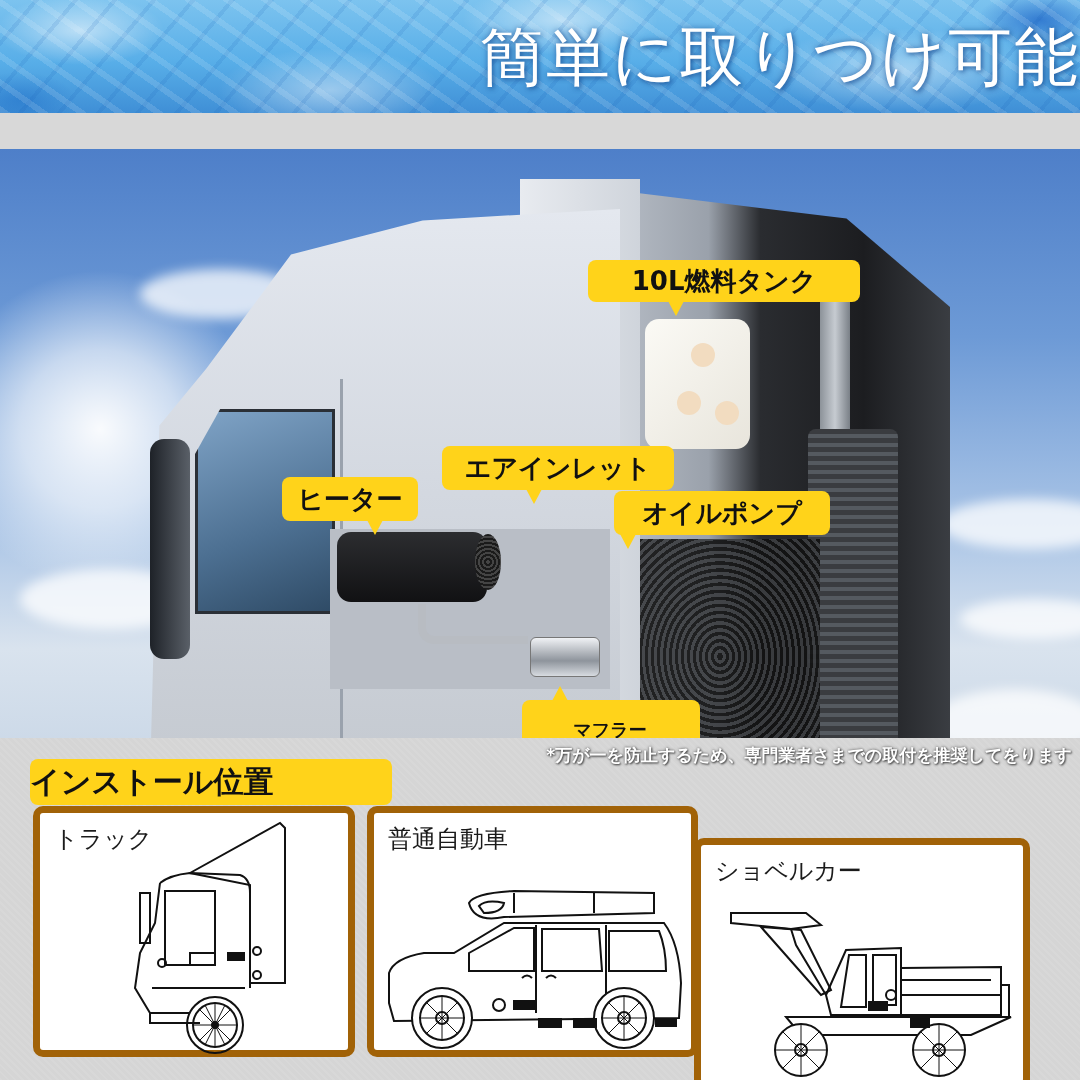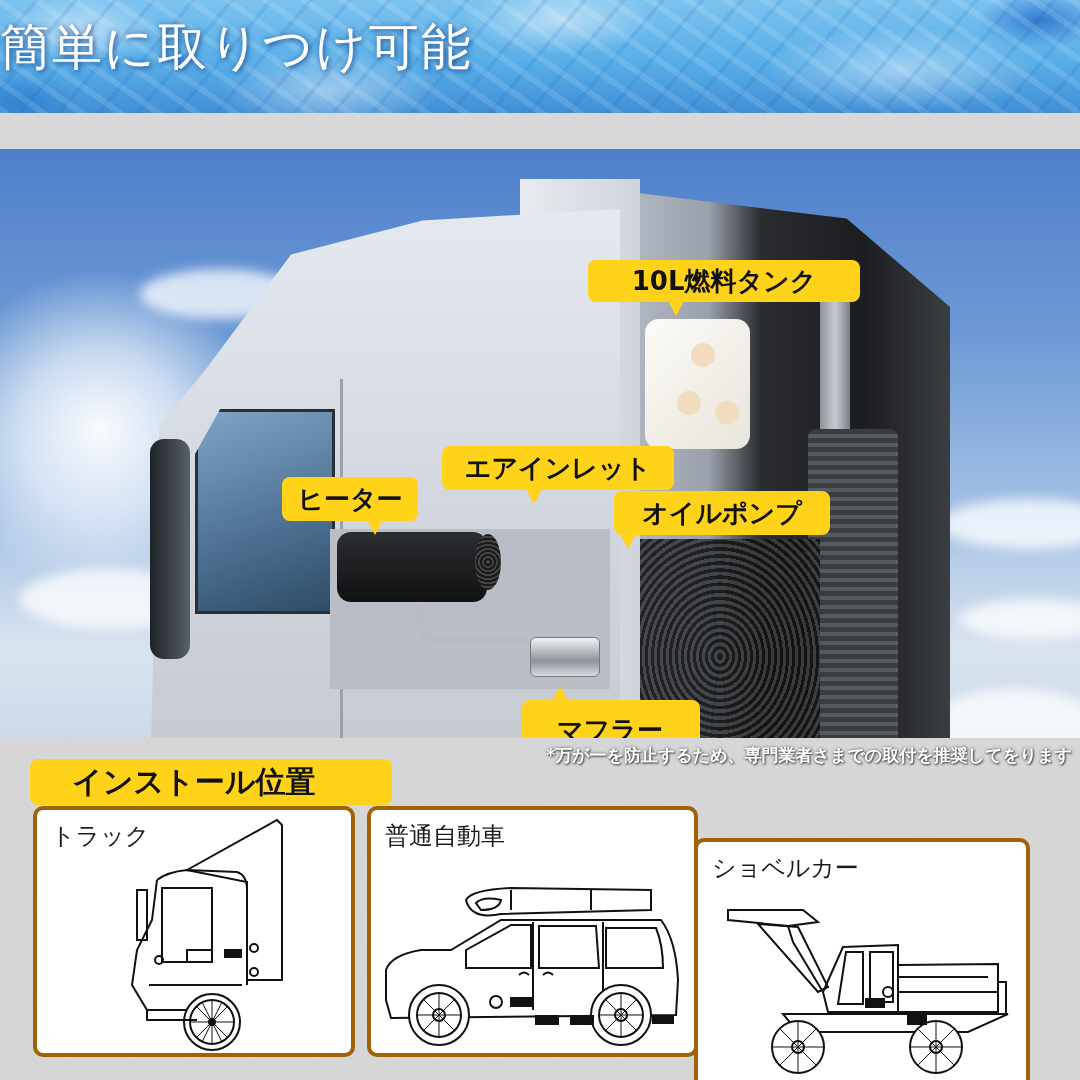--- a/index.html
+++ b/index.html
@@ -17,22 +17,22 @@
       radial-gradient(ellipse 90px 40px at 1040px 20px, rgba(10,80,190,0.6), transparent 70%),
       radial-gradient(ellipse 80px 40px at 20px 100px, rgba(30,110,200,0.5), transparent 70%),
       linear-gradient(180deg, #7cc3ef 0%, #58aee8 55%, #3f8fd6 100%);
   }
   .banner::after {
     content: ""; position: absolute; inset: 0;
     background: repeating-linear-gradient(35deg, rgba(255,255,255,0.12) 0 6px, transparent 6px 22px),
                 repeating-linear-gradient(-50deg, rgba(20,90,180,0.12) 0 4px, transparent 4px 30px);
   }
   .banner-title {
-    position: absolute; left: 0; right: 0; top: 14px; text-align: left; z-index: 2;
-    font-size: 50px; font-weight: normal; letter-spacing: 2px; color: #ffffff;
+    position: absolute; left: 0; right: 0; top: 14px; text-align: right; z-index: 2;
+    font-size: 64px; font-weight: normal; letter-spacing: 2px; color: #ffffff;
     text-shadow: 0 0 6px rgba(20,70,140,0.6), 2px 2px 4px rgba(20,70,140,0.5);
   }
 
   
   .photo {
     position: absolute; left: 0; top: 113px; width: 1080px; height: 625px; overflow: hidden;
     background: linear-gradient(180deg, #4e7fc9 0%, #6d9ad6 30%, #a9c4e6 60%, #d9e3ee 80%, #c8d6e6 100%);
     margin-top: 36px;
   }
   .sun { position: absolute; left: -60px; top: 120px; width: 320px; height: 320px; border-radius: 50%;
@@ -92,24 +92,24 @@
   .note {
     position: absolute; right: 8px; top: 744px; font-size: 17px; color: #ffffff; font-weight: bold;
     text-shadow: 0 0 3px #555, 1px 1px 2px #444;
   }
   .bottom-bg { position: absolute; left: 0; top: 738px; width: 1080px; height: 342px;
                background: #d5d5d5; }
   .bottom-bg::after { content: ""; position: absolute; inset: 0;
                background: repeating-linear-gradient(45deg, rgba(255,255,255,0.08) 0 2px, transparent 2px 5px); }
   .section-label {
     position: absolute; left: 30px; top: 759px; width: 362px; height: 46px; background: #ffd31a; border-radius: 8px;
-    font-size: 30px; font-weight: bold; color: #111; display: flex; align-items: center; padding-left: 42px;
+    font-size: 30px; font-weight: bold; color: #111; display: flex; align-items: center; 
   }
   .card {
-    position: absolute; top: 806px; height: 251px; background: #fff; border: 4px solid #a16207; border-radius: 10px;
+    position: absolute; top: 806px; height: 251px; background: #fff; border: 7px solid #a16207; border-radius: 10px;
   }
   .card-title { position: absolute; left: 14px; top: 10px; font-size: 24px; color: #1b1b1b; }
   .card svg { position: absolute; left: 0; top: 0; }
 </style>
 </head>
 <body>
 
 <div class="banner">
   <div class="banner-title">簡単に取りつけ可能</div>
 </div>
@@ -140,21 +140,21 @@
     <div class="tank-dot" style="left:46px;top:24px;"></div>
     <div class="tank-dot" style="left:32px;top:72px;"></div>
     <div class="tank-dot" style="left:70px;top:82px;"></div>
   </div>
   <div class="ground"></div>
 
   <div class="callout tail-down" style="left:588px;top:111px;width:272px;height:42px;font-size:26px;--tx:80px;">10L燃料タンク</div>
   <div class="callout tail-down" style="left:282px;top:328px;width:136px;height:44px;font-size:26px;--tx:85px;">ヒーター</div>
   <div class="callout tail-down" style="left:442px;top:297px;width:232px;height:44px;font-size:26px;--tx:84px;">エアインレット</div>
   <div class="callout tail-down" style="left:614px;top:342px;width:216px;height:44px;font-size:26px;--tx:6px;">オイルポンプ</div>
-  <div class="callout tail-up" style="left:522px;top:551px;width:178px;height:60px;font-size:26px;padding-left:12px;--tx:30px;">マフラー</div>
+  <div class="callout tail-up" style="left:522px;top:551px;width:178px;height:60px;font-size:18px;padding-left:12px;--tx:30px;">マフラー</div>
 </div>
 
 <div class="bottom-bg"></div>
 <div class="note">*万が一を防止するため、専門業者さまでの取付を推奨してをります</div>
 <div class="section-label">インストール位置</div>
 
 <div class="card" style="left:33px;width:322px;">
   <div class="card-title">トラック</div>
   <svg width="316" height="245" viewBox="0 0 316 245" fill="none" stroke="#111" stroke-width="2">
     <path d="M150 60 L240 10 L245 15 L245 170 L210 170 L210 72 Z"></path>

